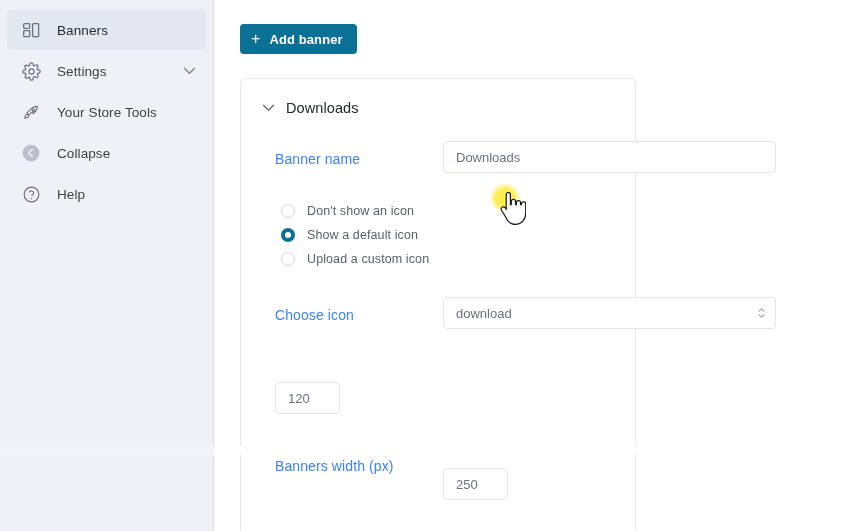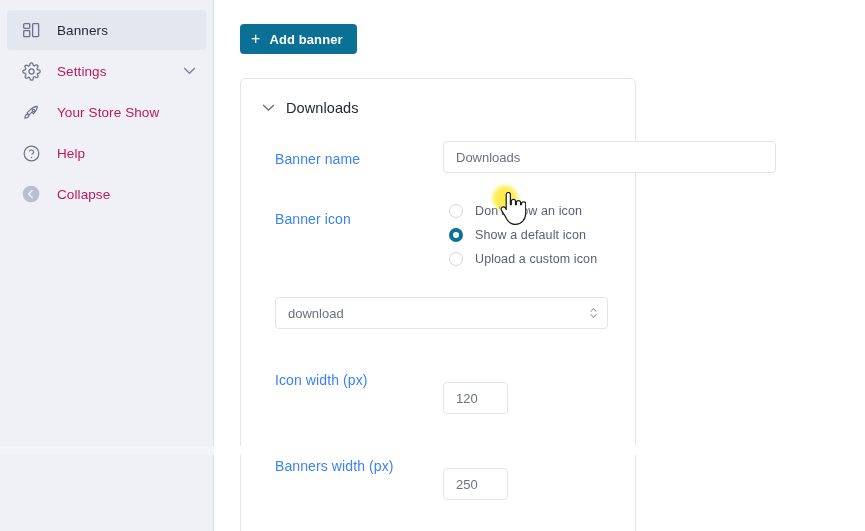--- a/index.html
+++ b/index.html
@@ -31,21 +31,21 @@
     position: relative;
   }
   .nav-item.active { background: #e3e7f0; }
   .nav-icon {
     width: 24px; height: 24px;
     display: flex; align-items: center; justify-content: center;
     margin-right: 14px;
     color: #6b7287;
     flex: 0 0 24px;
   }
-  .nav-label { font-size: 13.5px; color: #be185d; letter-spacing: .1px; }
+  .nav-label { font-size: 13.5px; color: #404040; letter-spacing: .1px; }
   .nav-item.active .nav-label { color: #232938; }
   .nav-chevron {
     margin-left: auto; color: #7b8298;
     display: flex; align-items: center;
   }
 
   
   .main {
     flex: 1 1 auto; height: 531px;
     background: #ffffff;
@@ -199,42 +199,42 @@
     </div>
 
     <div class="nav-item">
       <span class="nav-icon">
         <svg width="19" height="19" viewBox="0 0 24 24" fill="none" stroke="#6b7287" stroke-width="1.5">
           <path d="M5.2 14.6c-1.2 1.2-1.6 4.5-1.6 4.5s3.3-.4 4.5-1.6c.7-.7.7-1.8 0-2.5-.7-.7-1.9-.7-2.9-.4z"></path>
           <path d="M12.5 11.5 9 15c-1.3-.7-2.1-1.6-2.6-2.6l3.5-3.5c2.5-2.5 5.6-4.7 9.4-4.7.1 3.8-2.3 6.8-4.8 9.3z"></path>
           <circle cx="14.6" cy="9.4" r="1.5"></circle>
         </svg>
       </span>
-      <span class="nav-label">Your Store Show</span>
+      <span class="nav-label">Your Store Tools</span>
+    </div>
+
+    <div class="nav-item">
+      <span class="nav-icon">
+        <svg width="20" height="20" viewBox="0 0 24 24">
+          <circle cx="12" cy="12" r="10" fill="#b9bfcd"></circle>
+          <path d="M13.4 7.8 9.2 12l4.2 4.2" fill="none" stroke="#eff1f7" stroke-width="1.8" stroke-linecap="round" stroke-linejoin="round"></path>
+        </svg>
+      </span>
+      <span class="nav-label">Collapse</span>
     </div>
 
     <div class="nav-item">
       <span class="nav-icon">
         <svg width="19" height="19" viewBox="0 0 24 24" fill="none" stroke="#6b7287" stroke-width="1.5">
           <circle cx="12" cy="12" r="9.3"></circle>
           <path d="M9.3 9.3a2.8 2.8 0 0 1 5.4.9c0 1.9-2.7 2.8-2.7 2.8"></path>
           <circle cx="12" cy="17" r="0.85" fill="#6b7287" stroke="none"></circle>
         </svg>
       </span>
       <span class="nav-label">Help</span>
-    </div>
-
-    <div class="nav-item">
-      <span class="nav-icon">
-        <svg width="20" height="20" viewBox="0 0 24 24">
-          <circle cx="12" cy="12" r="10" fill="#b9bfcd"></circle>
-          <path d="M13.4 7.8 9.2 12l4.2 4.2" fill="none" stroke="#eff1f7" stroke-width="1.8" stroke-linecap="round" stroke-linejoin="round"></path>
-        </svg>
-      </span>
-      <span class="nav-label">Collapse</span>
     </div>
 
   </nav>
 
   <main class="main">
 
     <button class="add-btn">
       <span class="plus">+</span>
       <span>Add banner</span>
     </button>
@@ -251,21 +251,20 @@
       </div>
 
       <div class="row">
         <div class="row-label">Banner name</div>
         <div class="field">
           <input class="text-input" type="text" value="Downloads" style="">
         </div>
       </div>
 
       <div class="row" style="margin-top:28px;">
-        <div class="row-label">Banner icon</div>
         <div class="field">
           <div class="radio-group">
 
             <label class="radio-row">
               <span class="radio"></span>
               <span class="radio-label">Don't show an icon</span>
             </label>
 
             <label class="radio-row">
               <span class="radio checked"></span>
@@ -275,37 +274,37 @@
             <label class="radio-row">
               <span class="radio"></span>
               <span class="radio-label">Upload a custom icon</span>
             </label>
 
           </div>
         </div>
       </div>
 
       <div class="row" style="margin-top:31px;">
+        <div class="row-label">Choose icon</div>
         <div class="field">
           <div class="select-wrap">
             <div class="select-input">
               <span>download</span>
             </div>
             <span class="select-caret">
               <svg width="9" height="12" viewBox="0 0 9 12" fill="none" stroke="#9aa0ad" stroke-width="1.1">
                 <path d="M1.6 4.6 4.5 1.7 7.4 4.6"></path>
                 <path d="M1.6 7.4 4.5 10.3 7.4 7.4"></path>
               </svg>
             </span>
           </div>
         </div>
       </div>
 
       <div class="row" style="margin-top:33px;">
-        <div class="row-label">Icon width (px)</div>
         <div class="field">
           <input class="text-input small" type="text" value="120" style="">
         </div>
       </div>
 
       <div class="row" style="margin-top:34px;">
         <div class="row-label">Banners width (px)</div>
         <div class="field">
           <input class="text-input small" type="text" value="250" style="">
         </div>

